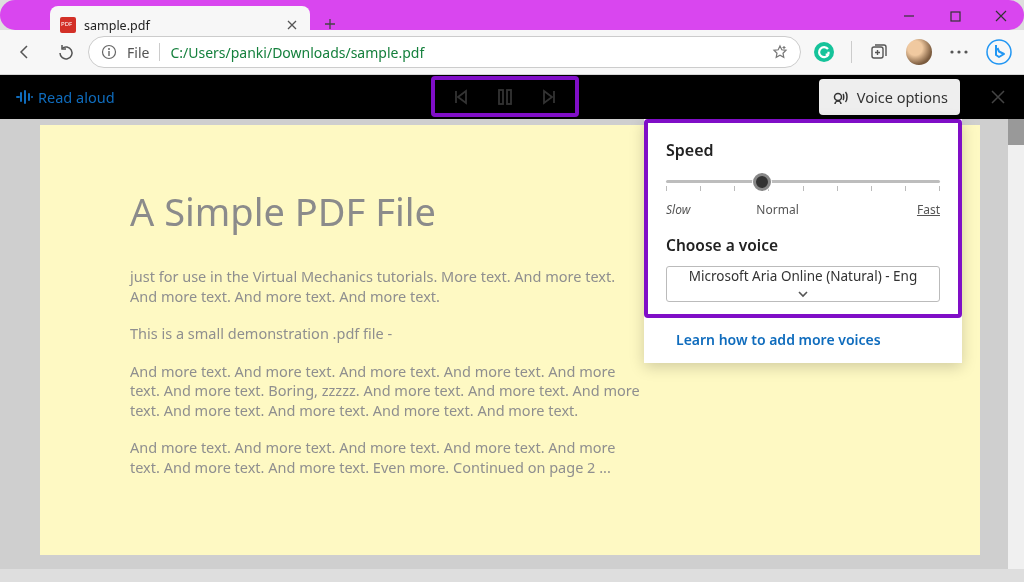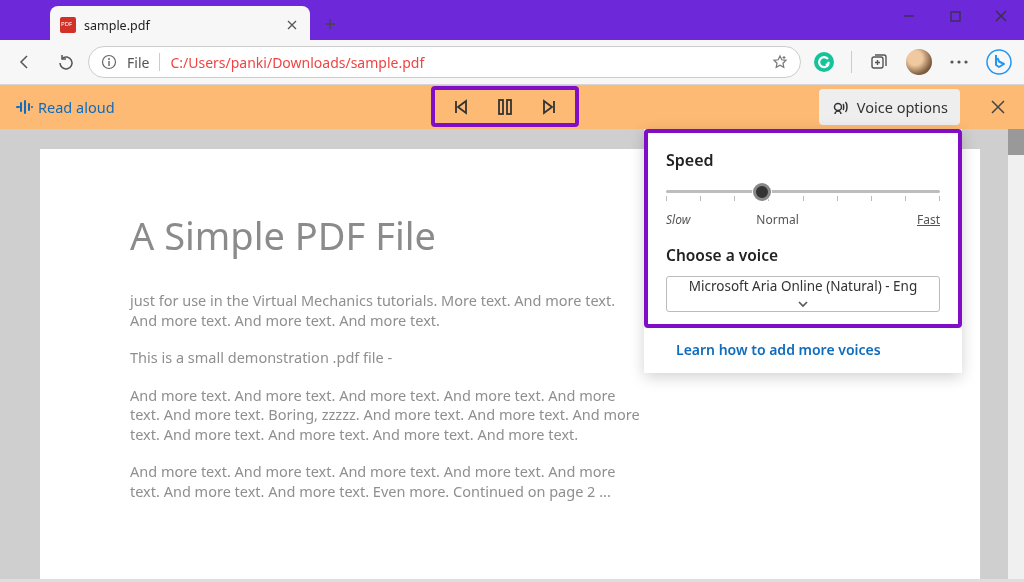--- a/index.html
+++ b/index.html
@@ -1,19 +1,19 @@
 <!DOCTYPE html>
 <html><head>
 <meta charset="utf-8">
 <style>
   * { box-sizing: border-box; margin: 0; padding: 0; font-family: "Segoe UI", system-ui, sans-serif; }
   html, body { width: 1024px; height: 582px; overflow: hidden; background: #dedede; }
 
   
-  .titlebar { height: 40px; display: flex; align-items: flex-start; background: #6d28d9; }
+  .titlebar { height: 30px; display: flex; align-items: flex-start; background: #d946ef; border-radius: 22px; }
   .tab {
     margin-left: 50px; margin-top: 6px; height: 38px; width: 260px;
     background: #f7f7f7; border-radius: 8px 8px 0 0;
     display: flex; align-items: center; padding: 0 10px; gap: 8px;
   }
   .tab .favicon { width: 16px; height: 16px; background: #d33027; border-radius: 2px; position: relative; }
   .tab .favicon::after { content: "PDF"; position: absolute; font-size: 6px; color: #fff; left: 1px; top: 3px; }
   .tab-title { font-size: 12.5px; color: #222; flex: 1; white-space: nowrap; overflow: hidden; text-overflow: ellipsis; }
   .tab-close { width: 16px; height: 16px; display: flex; align-items: center; justify-content: center; color: #555; }
   .newtab { width: 32px; height: 32px; margin-top: 8px; margin-left: 4px; display: flex; align-items: center; justify-content: center; color: #444; }
@@ -21,30 +21,30 @@
   .windowctrls div { width: 46px; height: 32px; display: flex; align-items: center; justify-content: center; color: #333; }
 
   
   .toolbar { height: 44px; background: #f7f7f7; display: flex; align-items: center; padding: 0 8px; gap: 6px; }
   .navbtn { width: 34px; height: 34px; display: flex; align-items: center; justify-content: center; color: #555; border-radius: 4px; }
   .addressbar {
     flex: 1; height: 32px; background: #fff; border: 1px solid #ccc; border-radius: 16px;
     display: flex; align-items: center; padding: 0 12px; gap: 10px; color: #555; font-size: 14px;
   }
   .addressbar .divider { width: 1px; height: 18px; background: #ccc; }
-  .addressbar .url { flex: 1; color: #ef4444; }
+  .addressbar .url { flex: 1; color: #15803d; }
   .tbicon { width: 34px; height: 34px; display: flex; align-items: center; justify-content: center; color: #555; border-radius: 4px; }
   .avatar { width: 26px; height: 26px; border-radius: 50%; background: radial-gradient(circle at 35% 35%, #f0c9a0 30%, #7b5b3e 70%); }
   .bing { width: 34px; height: 34px; display: flex; align-items: center; justify-content: center; }
   .vsep { width: 1px; height: 22px; background: #ccc; margin: 0 4px; }
 
   .hr { height: 1px; background: #d6d6d6; }
 
   
-  .rabar { height: 44px; background: #fdba74; display: flex; align-items: center; position: relative; padding: 0 10px; }
+  .rabar { height: 44px; background: #000000; display: flex; align-items: center; position: relative; padding: 0 10px; }
   .raicon { color: #0f6cbd; width: 28px; display: flex; align-items: center; justify-content: center; }
   .ratext { color: #0f6cbd; font-size: 14.5px; }
   .playbox {
     position: absolute; left: 431px; top: 1px; height: 41px;
     border: 4px solid #800ec7; border-radius: 4px;
     display: flex; align-items: center; gap: 16px; padding: 0 12px;
   }
   .playbtn { width: 28px; height: 28px; display: flex; align-items: center; justify-content: center; color: #333; }
   .voiceopt {
     position: absolute; right: 64px; top: 4px; height: 36px; padding: 0 12px;
@@ -52,22 +52,22 @@
     color: #333; font-size: 14.5px;
   }
   .closeRA { position: absolute; right: 10px; width: 32px; height: 32px; display: flex; align-items: center; justify-content: center; color: #444; }
 
   
   .content { position: relative; height: 450px; background: #cfcfcf; }
   .scrollbar { position: absolute; right: 0; top: 0; bottom: 0; width: 16px; background: #f0f0f0; }
   .scrollbar .thumb { position: absolute; top: 0; height: 26px; width: 16px; background: #999; }
 
   .page {
-    position: absolute; left: 40px; top: 20px; width: 940px; height: 430px;
-    background: #ffffff; padding: 60px 90px;
+    position: absolute; left: 40px; top: 6px; width: 940px; height: 430px;
+    background: #fef9c3; padding: 60px 90px;
   }
   .page h1 { font-size: 38px; color: #8b8b8b; font-weight: 400; margin-bottom: 30px; }
   .page p { font-size: 14.5px; color: #8f8f8f; margin-bottom: 18px; line-height: 1.35; max-width: 510px; }
   .page .active { color: #111; }
   .page .active .hl { background: #d7d7cd; outline: 1px solid #a9a990; }
 
   
   .panel {
     position: absolute; left: 644px; top: 0; width: 318px;
     background: #fff; border-radius: 0;

